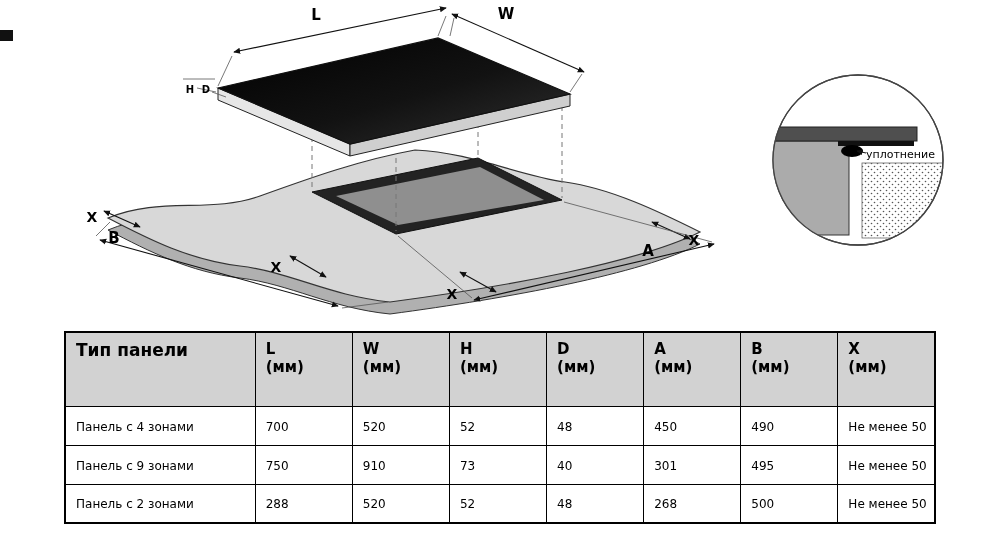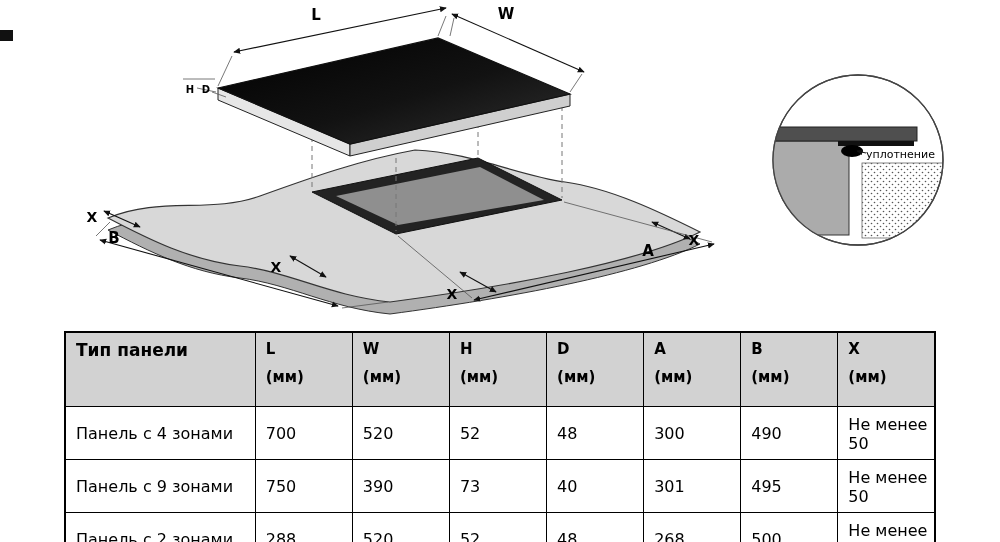--- a/index.html
+++ b/index.html
@@ -21,23 +21,23 @@
     position:absolute; left:64px; top:331px; width:872px;
     border-collapse:collapse; table-layout:fixed;
     border:2px solid #000; background:#fff;
   }
   table.dims th, table.dims td { border:1px solid #000; vertical-align:top; }
   table.dims th {
     background:#d2d2d2; text-align:left; padding:7px 2px 8px 10px;
     height:74px; font-weight:bold;
   }
   th .letter { display:block; font-size:15px; line-height:18px; }
-  th .unit   { display:block; font-size:15px; line-height:18px; margin-top:10px; }
+  th .unit   { display:block; font-size:15px; line-height:18px; margin-top:0; }
   th.type    { font-size:17px; }
-  table.dims td { height:39px; padding:8px 2px 6px 10px; font-size:16px; vertical-align:middle;margin-left:45px; }
+  table.dims td { height:39px; padding:8px 2px 6px 10px; font-size:12px; vertical-align:middle;margin-left:45px; }
   td.rowname { font-size:12.5px; }
   td.min     { font-size:11px; }
 </style>
 </head>
 <body>
 
 <div class="page">
   <div class="page-mark"></div>
 
   <svg class="diagram" width="1000" height="330" viewBox="0 0 1000 330">
@@ -175,28 +175,28 @@
         </th>
       </tr>
     </thead>
     <tbody>
       <tr>
         <td class="rowname">Панель с 4 зонами</td>
         <td>700</td>
         <td>520</td>
         <td>52</td>
         <td>48</td>
-        <td>300</td>
+        <td>450</td>
         <td>490</td>
         <td class="min">Не менее 50</td>
       </tr>
       <tr>
         <td class="rowname">Панель с 9 зонами</td>
         <td>750</td>
-        <td>390</td>
+        <td>910</td>
         <td>73</td>
         <td>40</td>
         <td>301</td>
         <td>495</td>
         <td class="min">Не менее 50</td>
       </tr>
       <tr>
         <td class="rowname">Панель с 2 зонами</td>
         <td>288</td>
         <td>520</td>

